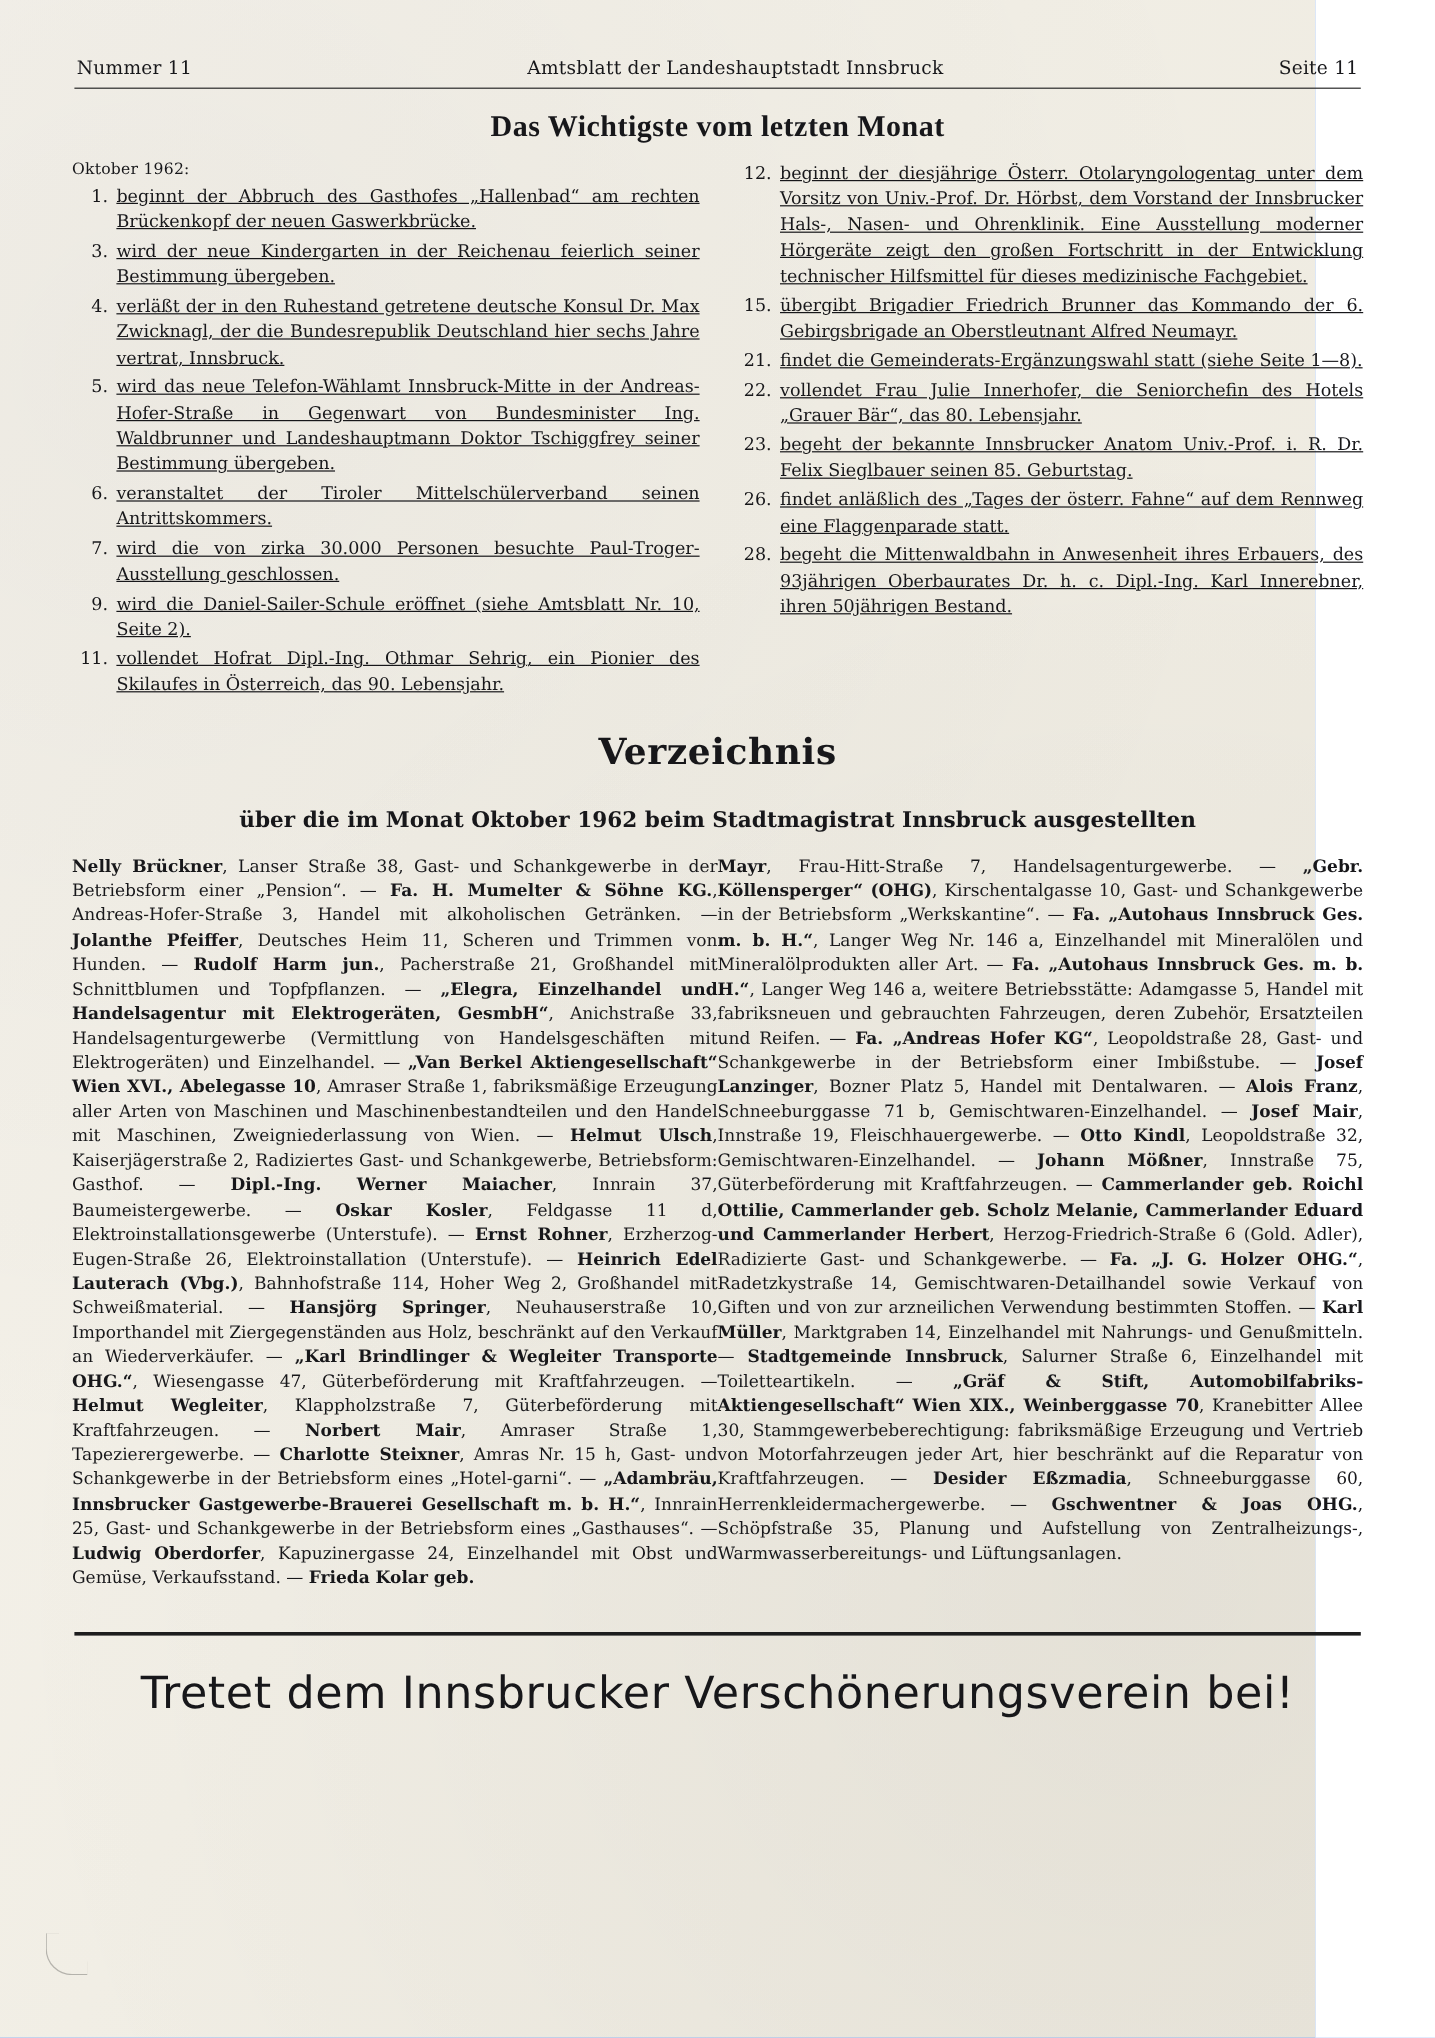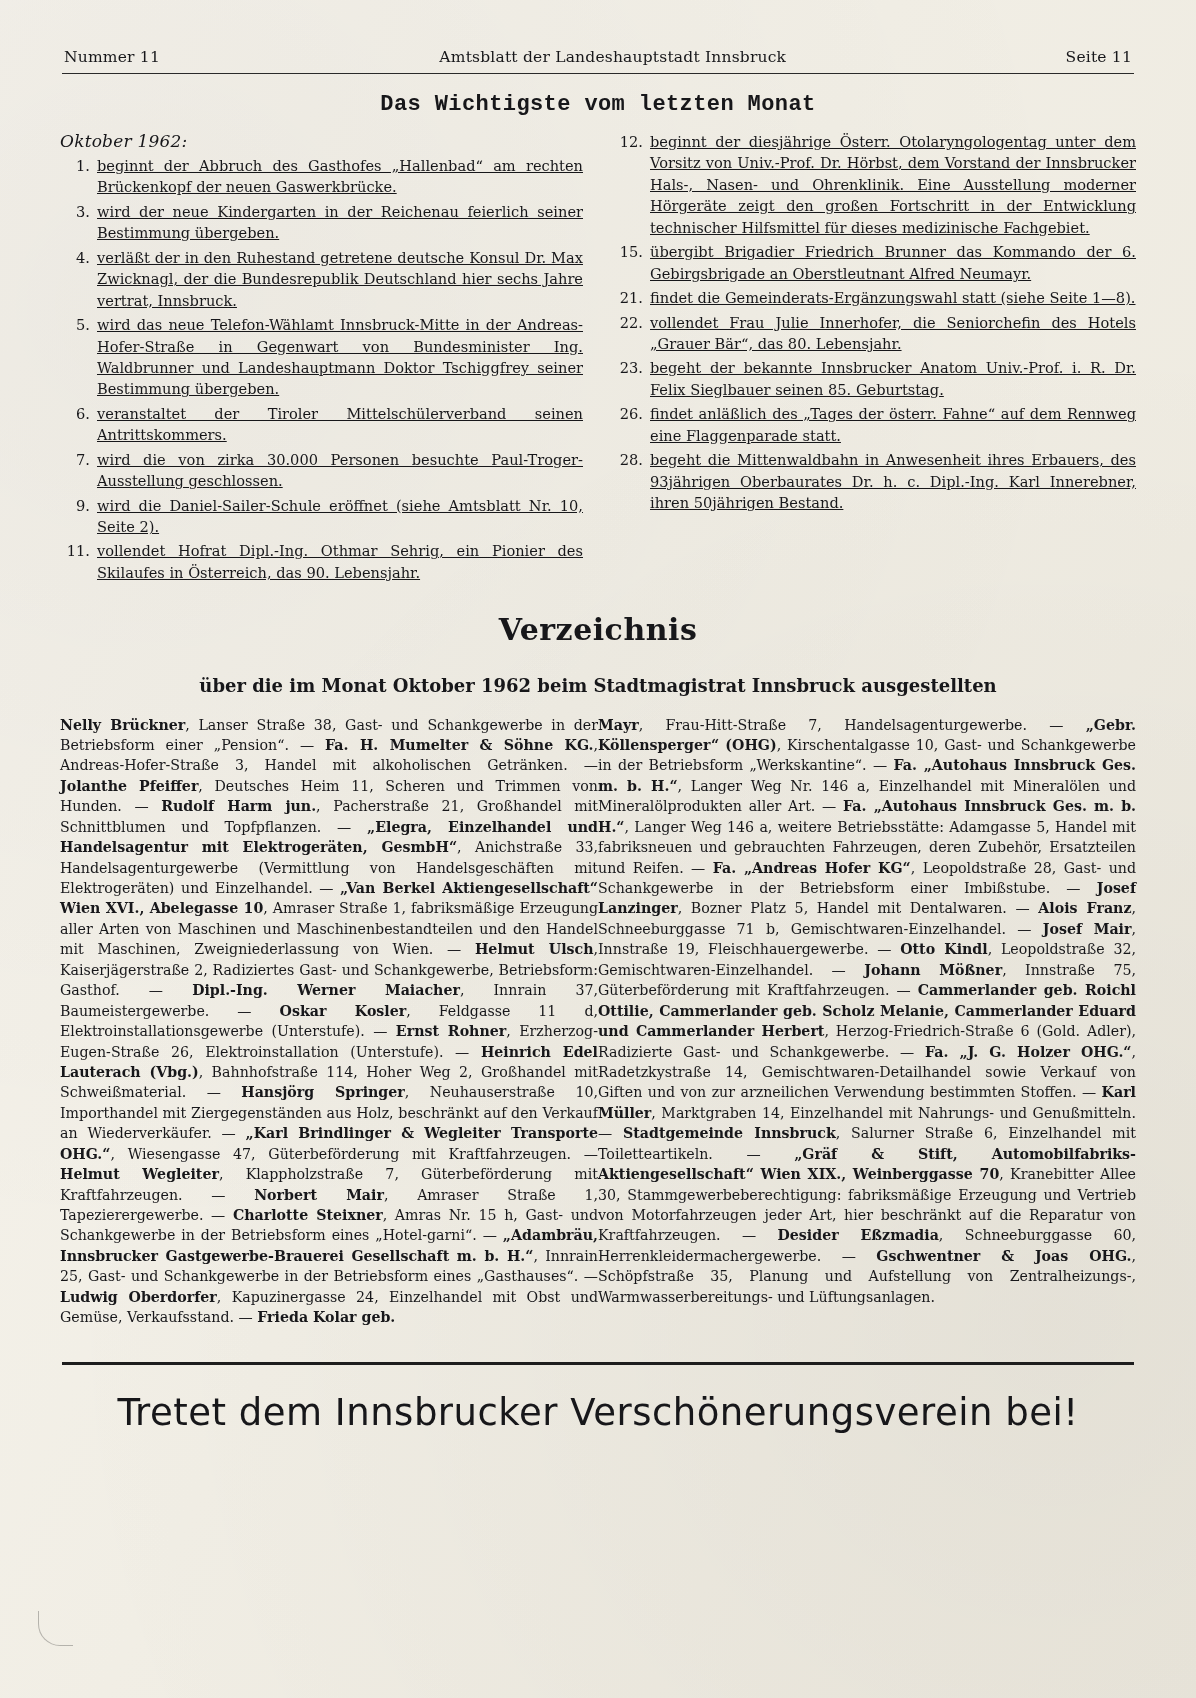--- a/index.html
+++ b/index.html
@@ -9,21 +9,21 @@
   }
   body {
     width: 1196px;
     height: 1698px;
     font-family: "DejaVu Serif", serif;
     color: #17171a;
     overflow: hidden;
   }
   .page {
     position: relative;
-    width: 1196px;
+    width: 1096px;
     height: 1698px;
     background: #3b82f6;
   }
   .paper-texture {
     position: absolute;
     inset: 0;
     background:
       radial-gradient(circle at 12% 18%, rgba(0,0,0,0.035), rgba(0,0,0,0) 55%),
       radial-gradient(circle at 88% 78%, rgba(0,0,0,0.04), rgba(0,0,0,0) 60%),
       linear-gradient(115deg, #f6f3ec 0%, #f1eee5 45%, #ece8dd 100%);
@@ -48,40 +48,39 @@
   }
   .runhead .center { font-size: 15.5px; }
   .rule-head {
     border-bottom: 1.6px solid #2a2a2a;
     margin: 0 2px 18px 2px;
   }
 
   
   .sec-title {
     text-align: center;
-    font-family: Liberation Mono, monospace;
+    font-family: Liberation Serif, serif;
     font-weight: bold;
-    font-size: 22px;
+    font-size: 25px;
     letter-spacing: 0.4px;
     margin-bottom: 14px;
   }
 
   
   .cols2 {
     display: flex;
     gap: 30px;
   }
   .col {
     width: 50%;
   }
   .month-label {
-    font-size: 17px;
+    font-size: 13px;
     margin-bottom: 4px;
     letter-spacing: 0.2px;
-    font-style: italic;
   }
   ol.events {
     list-style: none;
     margin: 0;
     padding: 0;
   }
   ol.events li {
     display: flex;
     font-size: 14.6px;
     line-height: 1.47;

